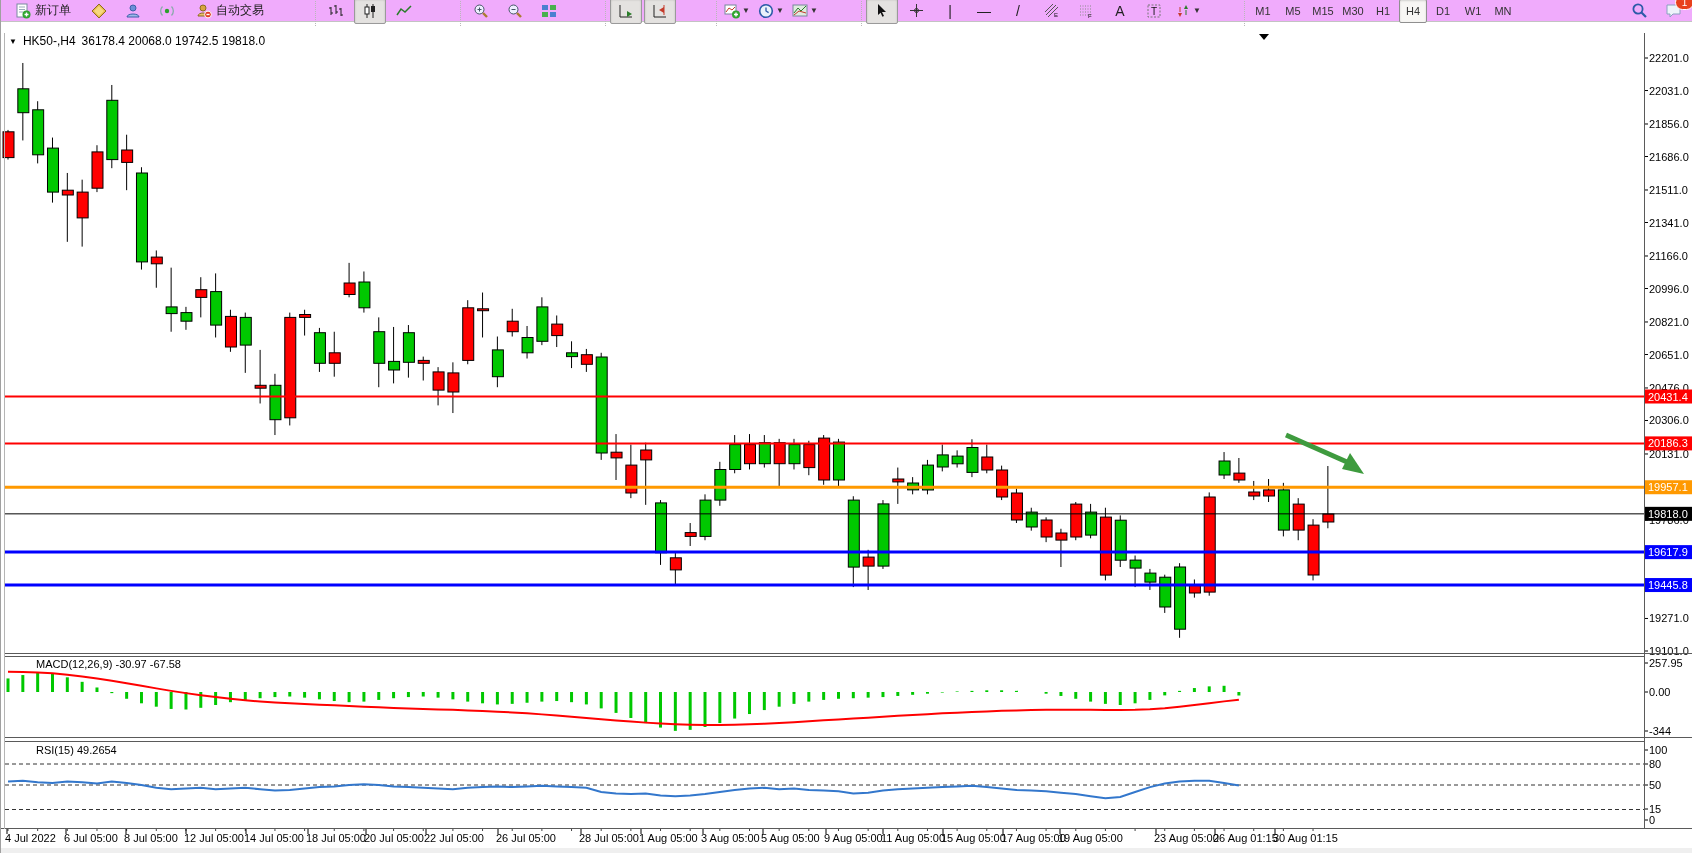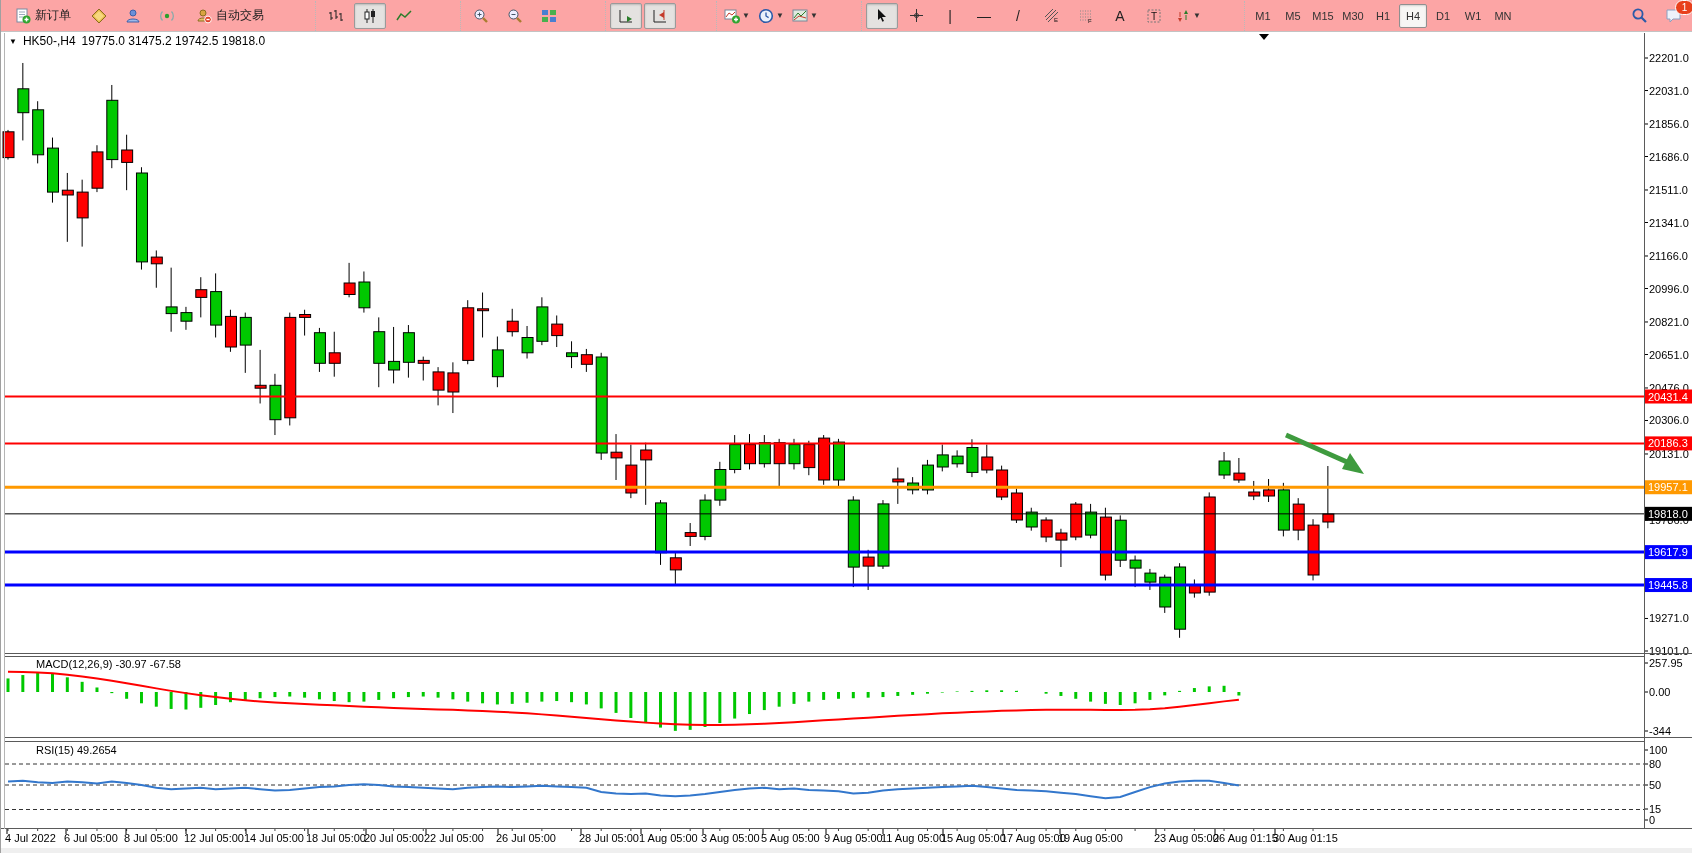--- a/index.html
+++ b/index.html
@@ -1,18 +1,18 @@
 <!DOCTYPE html>
 <html><head>
 <meta charset="utf-8">
 <style>
   html,body{margin:0;padding:0;background:#fff;font-family:"Liberation Sans",sans-serif;}
   #stage{position:relative;width:1692px;height:853px;overflow:hidden;background:#fff;border-left:1px solid #a0a0a0;border-right:1px solid #a0a0a0;}
   
-  .toolbar{position:absolute;left:0;top:0;width:1692px;height:32px;background:#fca5a5;border-bottom:1px solid #c3c3c3;display:flex;align-items:center;z-index:5;box-sizing:border-box;gap:36px;}
+  .toolbar{position:absolute;left:0;top:0;width:1692px;height:22px;background:#f0abfc;border-bottom:1px solid #c3c3c3;display:flex;align-items:center;z-index:5;box-sizing:border-box;gap:36px;}
   .tgroup{display:flex;align-items:center;height:30px;padding:0 3px;border-left:1px dotted #b9b9b9;}
   .tgroup:first-child{border-left:none;}
   .tbtn{display:flex;align-items:center;justify-content:center;min-width:26px;height:24px;margin:0 1px;background:transparent;border:1px solid transparent;border-radius:2px;cursor:default;padding:0 2px;font-size:12px;color:#222;}
   .tbtn.pressed{background:#e4e2e0;border:1px solid #9a9a9a;box-shadow:inset 0 1px 2px rgba(0,0,0,.18);}
   .tbtn .lbl{margin-left:4px;font-size:12px;white-space:nowrap;}
   .tbtn svg{display:block;}
   .glyph{font-size:14px;line-height:1;}
   .drop{font-size:8px;color:#333;margin-left:2px;}
   .tf-btn{min-width:26px;height:22px;margin:0 1px;font-size:11px;color:#333;display:flex;align-items:center;justify-content:center;border:1px solid transparent;border-radius:2px;}
   .tf-btn.active{background:#f7f6f4;border:1px solid #8f8f8f;box-shadow:inset 0 1px 2px rgba(0,0,0,.15);}
@@ -690,21 +690,21 @@
           <line x1="1214" y1="829" x2="1214" y2="834" stroke="#000"></line>
           <text x="1212" y="842" font-size="11" fill="#000000">26 Aug 01:15</text>
           <line x1="1274" y1="829" x2="1274" y2="834" stroke="#000"></line>
           <text x="1272" y="842" font-size="11" fill="#000000">30 Aug 01:15</text>
         </g>
       </svg>
   </div>
   <div class="sym-title">
     <span class="tri">▼</span>
     <span>HK50-,H4</span>
-    <span>19775.0 31475.2 19742.5 19818.0</span>
+    <span>36178.4 20068.0 19742.5 19818.0</span>
   </div>
   <div class="panel-label" style="top:658px">
     <span>MACD(12,26,9)</span>
     <span>-30.97 -67.58</span>
   </div>
   <div class="panel-label" style="top:744px">
     <span>RSI(15)</span>
     <span>49.2654</span>
   </div>
 

